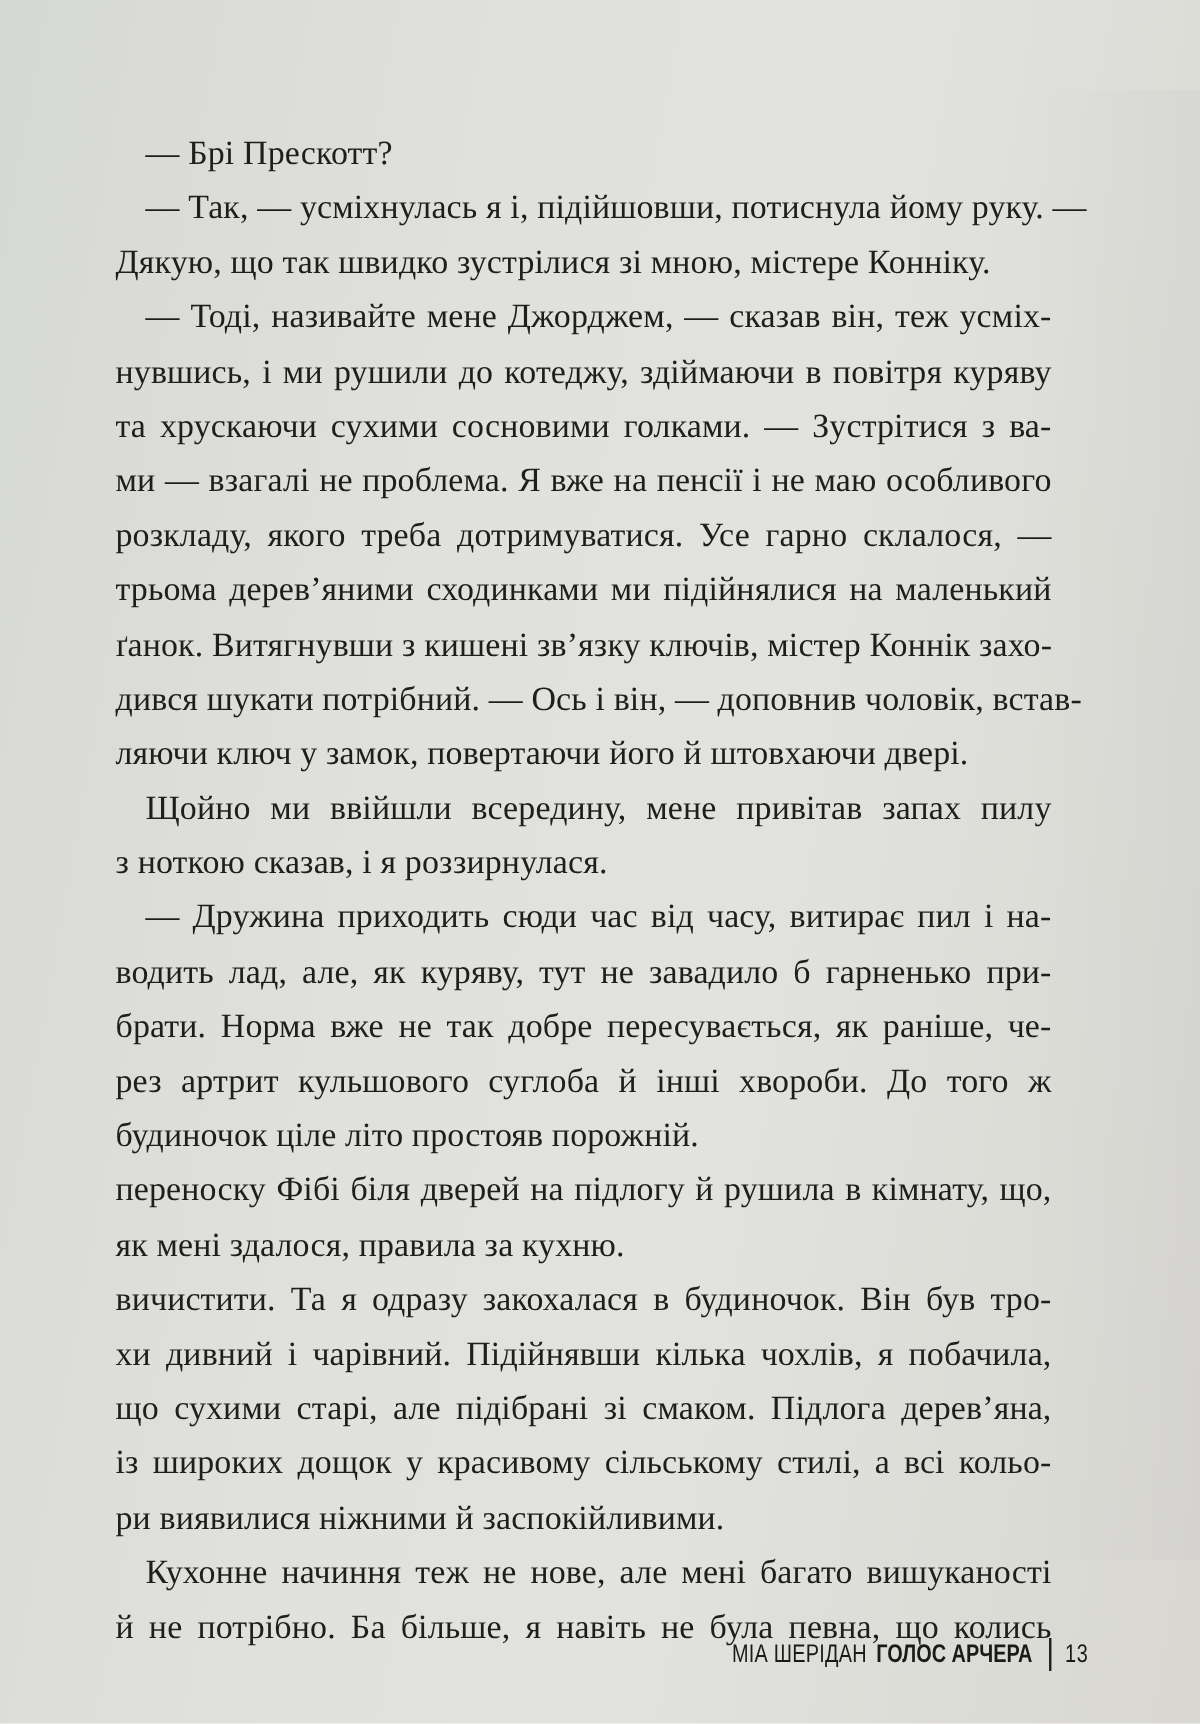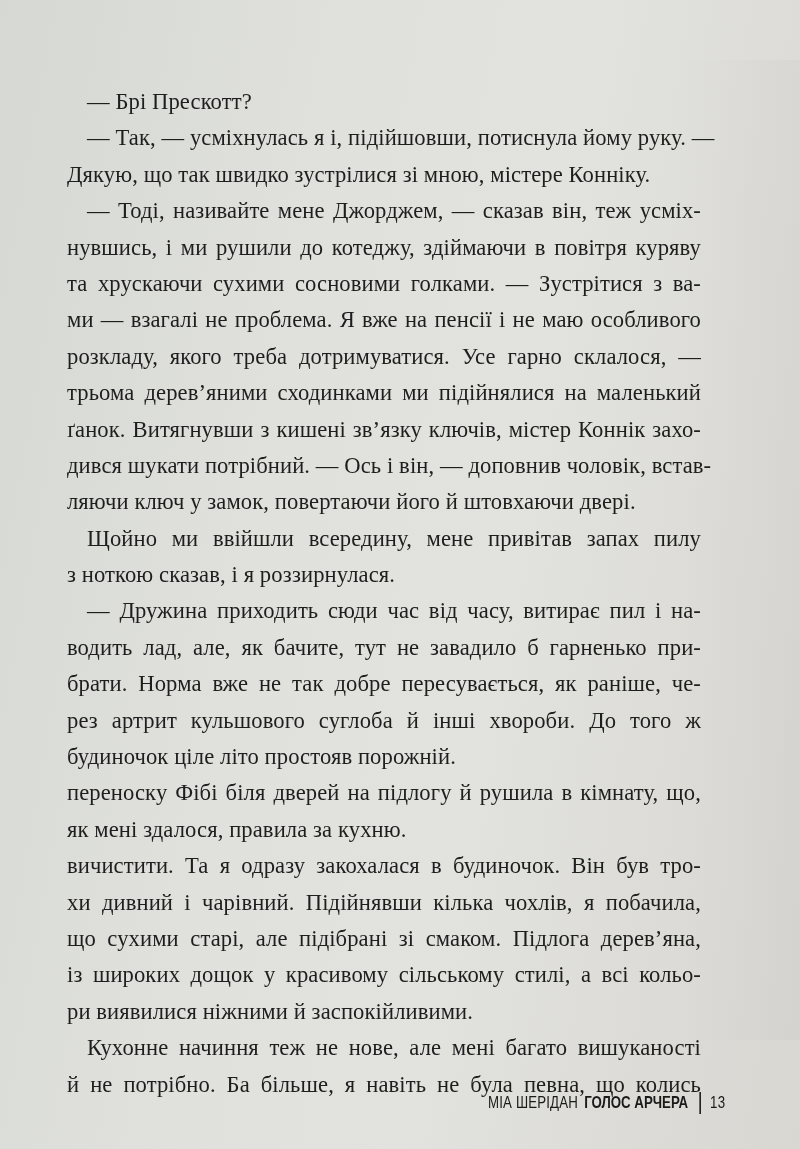--- a/index.html
+++ b/index.html
@@ -37,20 +37,21 @@
     }
     .line {
       display: block;
       height: 36.4px;
       line-height: 36.4px;
       font-size: 22.6px;
       white-space: nowrap;
       text-align: justify;
       text-align-last: justify;
       letter-spacing: 0.1px;
+      margin-left: 10px;
     }
     .line.indent {
       padding-left: 20px;
     }
     .line.last {
       text-align-last: left;
     }
     .footer {
       position: absolute;
       left: 488px;
@@ -98,21 +99,21 @@
       <span class="line">та хрускаючи сухими сосновими голками. — Зустрітися з ва-</span>
       <span class="line">ми — взагалі не проблема. Я вже на пенсії і не маю особливого</span>
       <span class="line">розкладу, якого треба дотримуватися. Усе гарно склалося, —</span>
       <span class="line">трьома дерев’яними сходинками ми підійнялися на маленький</span>
       <span class="line">ґанок. Витягнувши з кишені зв’язку ключів, містер Коннік захо-</span>
       <span class="line">дився шукати потрібний. — Ось і він, — доповнив чоловік, встав-</span>
       <span class="line last">ляючи ключ у замок, повертаючи його й штовхаючи двері.</span>
       <span class="line indent">Щойно ми ввійшли всередину, мене привітав запах пилу</span>
       <span class="line last">з ноткою сказав, і я роззирнулася.</span>
       <span class="line indent">— Дружина приходить сюди час від часу, витирає пил і на-</span>
-      <span class="line">водить лад, але, як бачите, тут не завадило б гарненько при-</span>
+      <span class="line">водить лад, але, як куряву, тут не завадило б гарненько при-</span>
       <span class="line">брати. Норма вже не так добре пересувається, як раніше, че-</span>
       <span class="line">рез артрит кульшового суглоба й інші хвороби. До того ж</span>
       <span class="line last">будиночок ціле літо простояв порожній.</span>
       <span class="line">переноску Фібі біля дверей на підлогу й рушила в кімнату, що,</span>
       <span class="line last">як мені здалося, правила за кухню.</span>
       <span class="line">вичистити. Та я одразу закохалася в будиночок. Він був тро-</span>
       <span class="line">хи дивний і чарівний. Підійнявши кілька чохлів, я побачила,</span>
       <span class="line">що сухими старі, але підібрані зі смаком. Підлога дерев’яна,</span>
       <span class="line">із широких дощок у красивому сільському стилі, а всі кольо-</span>
       <span class="line last">ри виявилися ніжними й заспокійливими.</span>

